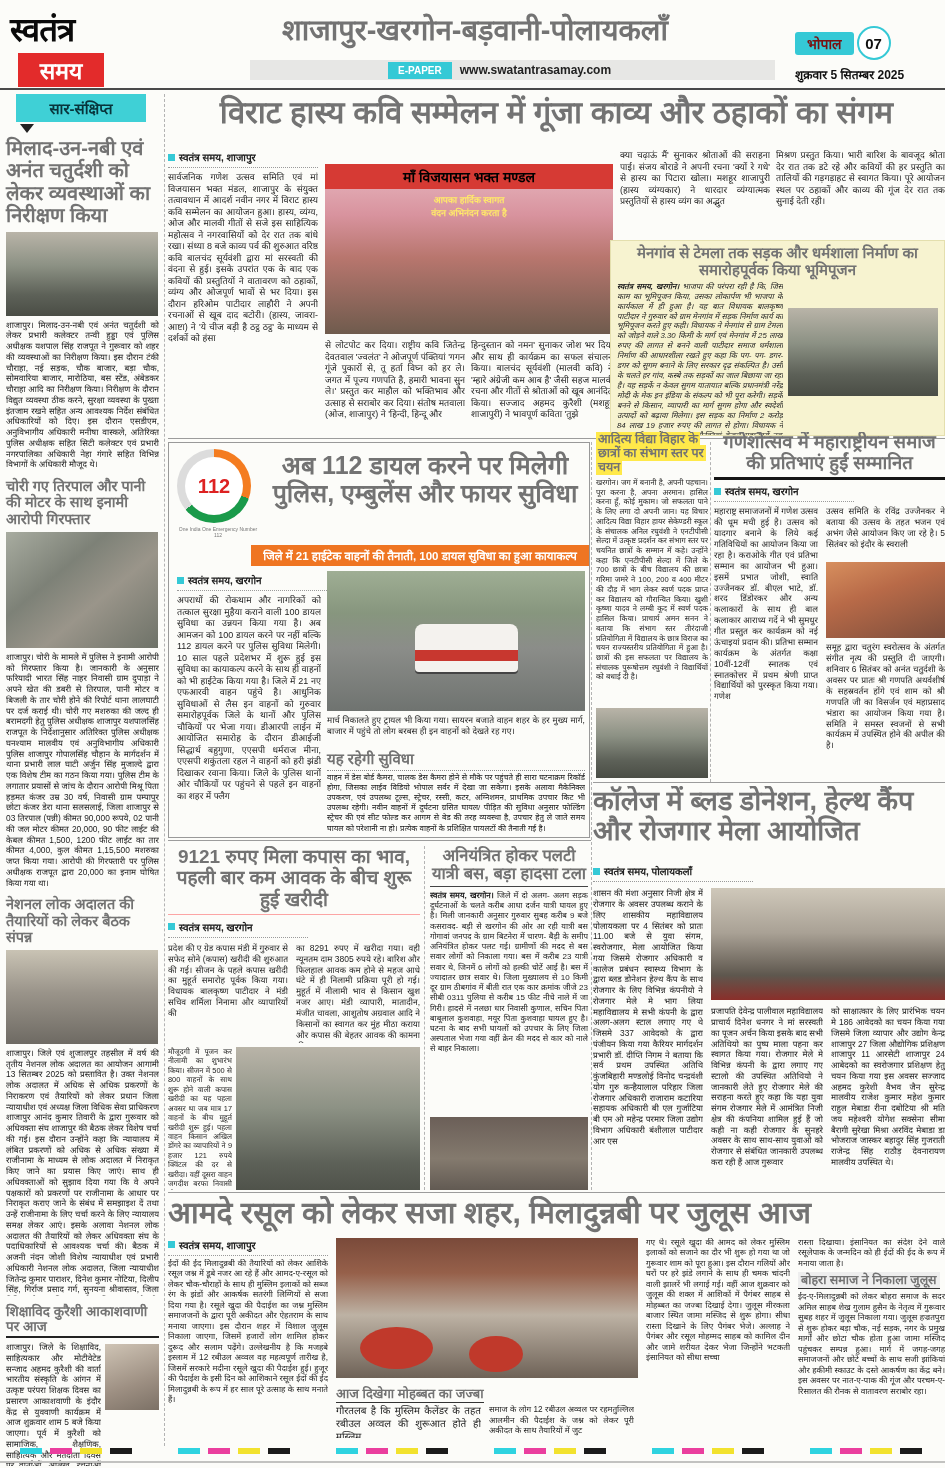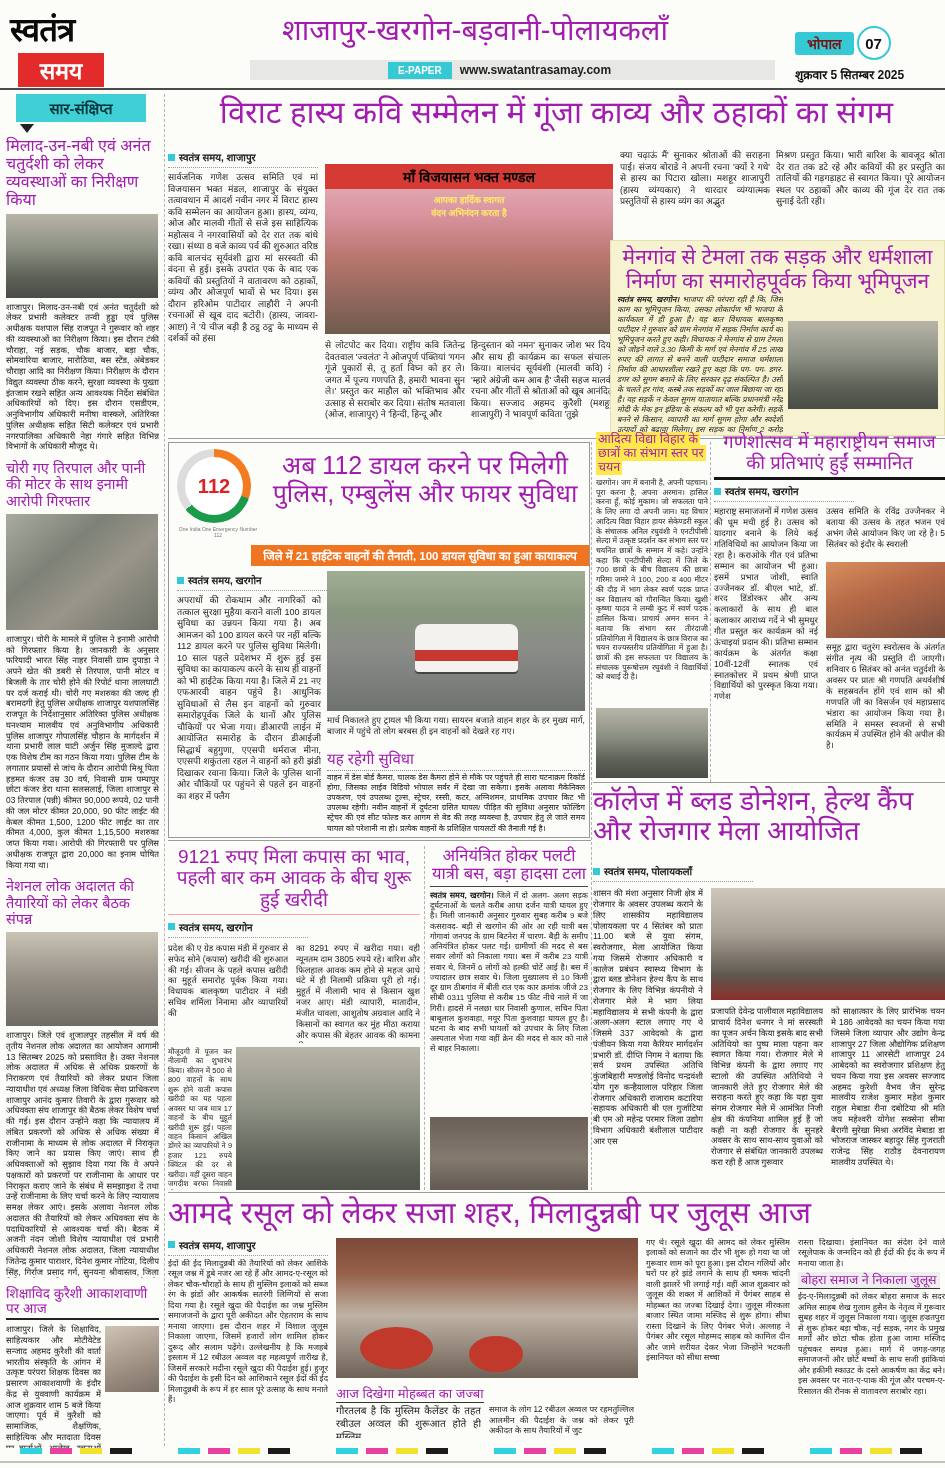--- a/index.html
+++ b/index.html
@@ -5,21 +5,21 @@
   html,body{margin:0;padding:0;background:#e9e9e6;}
   #page{position:relative;width:945px;height:1468px;background:#fcfcf9;margin:0 auto;
         font-family:"Liberation Sans",sans-serif;color:#111;overflow:hidden;}
   .abs{position:absolute;}
   .jtxt{text-align:justify;line-height:1.28;color:#1d1d1d;overflow:hidden;}
   .photo{position:relative;overflow:hidden;background:
      linear-gradient(140deg,#a8aca0 0%,#7d8177 35%,#9a958a 60%,#6e7268 100%);}
   .photo.crowd{background:linear-gradient(180deg,#b9b4a8 0%,#8c9184 40%,#5d6158 75%,#4a4d45 100%);}
   .photo.street{background:linear-gradient(180deg,#9fae94 0%,#87967e 30%,#8b8d89 55%,#6f7370 100%);}
   .photo.dark{background:linear-gradient(180deg,#6b5f58 0%,#847a6e 40%,#57504a 80%,#3e3a36 100%);}
-  .hl{font-weight:normal;color:#a21caf;line-height:1.12;}
+  .hl{font-weight:bold;color:#737373;line-height:1.12;}
   .byline{display:flex;align-items:center;gap:4px;font-size:10px;font-weight:bold;color:#222;
           border-bottom:1px dotted #9a9a9a;padding-bottom:3px;}
   .bl-sq{width:7px;height:7px;background:#35c9d6;display:inline-block;flex:0 0 auto;}
   .vdiv{border-left:1px dashed #b3b3b3;width:0;}
   .hdiv{border-top:1px solid #9c9c9c;height:0;}
   .marks{height:6px;background:repeating-linear-gradient(90deg,
      #2fd3e0 0 22px,transparent 22px 30px,#ea3f9e 30px 52px,transparent 52px 60px,
      #f2e22e 60px 82px,transparent 82px 90px,#1b1b1b 90px 112px,transparent 112px 158px);}
   .banner-red{background:#d63a34;color:#000000;text-align:center;font-weight:bold;}
   .suv{position:absolute;left:34%;top:38%;width:40%;height:34%;background:#f4f2ee;border-radius:8px 8px 4px 4px;box-shadow:0 2px 0 #444;}
@@ -50,21 +50,21 @@
     <div style="font-size:12px;font-weight:bold;margin-top:6px;color:#111;">शुक्रवार 5 सितम्बर 2025</div>
   </div>
 
   <div class="abs" style="left:0;top:88px;width:945px;border-top:2px solid #4a4a4a;"></div>
 
   <div class="abs" style="left:6px;top:94px;width:153px;">
     <div style="background:#3fd0d6;color:#08343b;font-size:15px;font-weight:bold;text-align:center;padding:4px 0;width:130px;margin-left:10px;">सार-संक्षिप्त</div>
     <div style="width:0;height:0;border-left:7px solid transparent;border-right:7px solid transparent;border-top:9px solid #222;margin:2px 0 4px 14px;"></div>
 
     <div>
-      <div class="hl" style="font-size:16px;margin:2px 0 5px;">मिलाद-उन-नबी एवं अनंत चतुर्दशी को लेकर व्यवस्थाओं का निरीक्षण किया</div>
+      <div class="hl" style="font-size:20px;margin:2px 0 5px;">मिलाद-उन-नबी एवं अनंत चतुर्दशी को लेकर व्यवस्थाओं का निरीक्षण किया</div>
       <div class="photo crowd" style="width:152px;height:84px;"></div>
       <div class="jtxt" style="font-size:8.4px;margin-top:4px;max-height:168px;">शाजापुर। मिलाद-उन-नबी एवं अनंत चतुर्दशी को लेकर प्रभारी कलेक्टर तन्वी हुड्डा एवं पुलिस अधीक्षक यशपाल सिंह राजपूत ने गुरूवार को शहर की व्यवस्थाओं का निरीक्षण किया। इस दौरान टंकी चौराहा, नई सड़क, चौक बाजार, बड़ा चौक, सोमवारिया बाजार, मारोठिया, बस स्टेंड, अंबेडकर चौराहा आदि का निरीक्षण किया। निरीक्षण के दौरान विद्युत व्यवस्था ठीक करने, सुरक्षा व्यवस्था के पुख्ता इंतजाम रखने सहित अन्य आवश्यक निर्देश संबंधित अधिकारियों को दिए। इस दौरान एसडीएम, अनुविभागीय अधिकारी मनीषा वास्कले, अतिरिक्त पुलिस अधीक्षक सहित सिटी कलेक्टर एवं प्रभारी नगरपालिका अधिकारी नेहा गंगारे सहित विभिन्न विभागों के अधिकारी मौजूद थे।</div>
     </div>
 
     <div style="margin-top:8px;">
       <div class="hl" style="font-size:14.5px;margin-bottom:5px;">चोरी गए तिरपाल और पानी की मोटर के साथ इनामी आरोपी गिरफ्तार</div>
       <div class="photo" style="width:152px;height:116px;"></div>
       <div class="jtxt" style="font-size:8.4px;margin-top:4px;max-height:252px;">शाजापुर। चोरी के मामले में पुलिस ने इनामी आरोपी को गिरफ्तार किया है। जानकारी के अनुसार फरियादी भारत सिंह नाहर निवासी ग्राम दुपाड़ा ने अपने खेत की डबरी से तिरपाल, पानी मोटर व बिजली के तार चोरी होने की रिपोर्ट थाना लालघाटी पर दर्ज कराई थी। चोरी गए मशरुका की जल्द ही बरामदगी हेतु पुलिस अधीक्षक शाजापुर यशपालसिंह राजपूत के निर्देशानुसार अतिरिक्त पुलिस अधीक्षक घनश्याम मालवीय एवं अनुविभागीय अधिकारी पुलिस शाजापुर गोपालसिंह चौहान के मार्गदर्शन में थाना प्रभारी लाल घाटी अर्जुन सिंह मुजाल्दे द्वारा एक विशेष टीम का गठन किया गया। पुलिस टीम के लगातार प्रयासों से जांच के दौरान आरोपी मिश्रू पिता हड़मत कंजर उम्र 30 वर्ष, निवासी ग्राम पम्पापुर छोटा कंजर डेरा थाना सलसलाई, जिला शाजापुर से 03 तिरपाल (पन्नी) कीमत 90,000 रूपये, 02 पानी की जल मोटर कीमत 20,000, 90 फीट लाईट की केबल कीमत 1,500, 1200 फीट लाईट का तार कीमत 4,000, कुल कीमत 1,15,500 मशरुका जप्त किया गया। आरोपी की गिरफ्तारी पर पुलिस अधीक्षक राजपूत द्वारा 20,000 का इनाम घोषित किया गया था।</div>
     </div>
 
@@ -102,21 +102,21 @@
       <div style="text-align:center;color:#ffe96a;font-size:9px;font-weight:bold;">वंदन अभिनंदन करता है</div>
     </div>
 
     <div class="abs jtxt" style="left:157px;top:192px;width:140px;height:94px;font-size:9px;">से लोटपोट कर दिया। राष्ट्रीय कवि जितेन्द्र देवतवाल 'ज्वलंत' ने ओजपूर्ण पंक्तियां 'गगन गूंजे पुकारों से, तू हर्ता विघ्न को हर ले। जगत में पूज्य गणपति है, हमारी भावना सुन ले।' प्रस्तुत कर माहौल को भक्तिभाव और उत्साह से सराबोर कर दिया। संतोष मतवाला (ओज, शाजापुर) ने 'हिन्दी, हिन्दू और</div>
     <div class="abs jtxt" style="left:303px;top:192px;width:142px;height:94px;font-size:9px;">हिन्दुस्तान को नमन' सुनाकर जोश भर दिया और साथ ही कार्यक्रम का सफल संचालन किया। बालचंद सूर्यवंशी (मालवी कवि) ने 'म्हारे अंग्रेजी कम आब है' जैसी सहज मालवी रचना और गीतों से श्रोताओं को खूब आनंदित किया। सज्जाद अहमद कुरैशी (मशहूर शाजापुरी) ने भावपूर्ण कविता 'तुझे</div>
 
     <div class="abs jtxt" style="left:608px;top:2px;width:169px;height:86px;font-size:9px;">मिश्रण प्रस्तुत किया। भारी बारिश के बावजूद श्रोता देर रात तक डटे रहे और कवियों की हर प्रस्तुति का तालियों की गड़गड़ाहट से स्वागत किया। पूरे आयोजन स्थल पर ठहाकों और काव्य की गूंज देर रात तक सुनाई देती रही।</div>
     <div class="abs jtxt" style="left:452px;top:2px;width:150px;height:86px;font-size:9px;">क्या चढ़ाऊं मैं' सुनाकर श्रोताओं की सराहना पाई। संजय बोराडे ने अपनी रचना 'क्यों रे गधे' से हास्य का पिटारा खोला। मशहूर शाजापुरी (हास्य व्यंग्यकार) ने धारदार व्यंग्यात्मक प्रस्तुतियों से हास्य व्यंग का अद्भुत</div>
 
     <div class="abs" style="left:442px;top:92px;width:335px;height:196px;background:#f7f3d0;border:1px solid #e4dfae;padding:4px 6px;box-sizing:border-box;overflow:hidden;">
-      <div class="hl" style="font-size:21px;text-align:center;">मेनगांव से टेमला तक सड़क और धर्मशाला निर्माण का समारोहपूर्वक किया भूमिपूजन</div>
+      <div class="hl" style="font-size:15px;text-align:center;">मेनगांव से टेमला तक सड़क और धर्मशाला निर्माण का समारोहपूर्वक किया भूमिपूजन</div>
       <div style="overflow:hidden;margin-top:3px;">
         <div class="photo crowd" style="float:right;width:150px;height:88px;margin:26px 0 2px 5px;"></div>
         <div class="jtxt" style="font-size:7.8px;font-style:italic;">
           <b>स्वतंत्र समय, खरगोन।</b>
           <span>भाजपा की परंपरा रही है कि, जिस काम का भूमिपूजन किया, उसका लोकार्पण भी भाजपा के कार्यकाल में ही हुआ है। यह बात विधायक बालकृष्ण पाटीदार ने गुरुवार को ग्राम मेनगांव में सड़क निर्माण कार्य का भूमिपूजन करते हुए कही। विधायक ने मेनगांव से ग्राम टेमला को जोड़ने वाले 3.30 किमी के मार्ग एवं मेनगांव में 25 लाख रुपए की लागत से बनने वाली पाटीदार समाज धर्मशाला निर्माण की आधारशीला रखते हुए कहा कि पग- पग- डगर- डगर को सुगम बनाने के लिए सरकार दृढ़ संकल्पित है। उसी के चलते हर गांव, कस्बे तक सड़कों का जाल बिछाया जा रहा है। यह सड़कें न केवल सुगम यातायात बल्कि प्रधानमंत्री नरेंद्र मोदी के मेक इन इंडिया के संकल्प को भी पूरा करेगी। सड़कें बनने से किसान, व्यापारी का मार्ग सुगम होगा और स्वदेशी उत्पादों को बढ़ावा मिलेगा। इस सड़क का निर्माण 2 करोड़ 84 लाख 19 हजार रुपए की लागत से होगा। विधायक ने कहा वर्तमान में अब उद्योग फैक्ट्रियां केवल महानगरों तक सीमित नहीं है। अब गांव- गांव, शहर- शहर फैक्ट्रियां स्थापित हो रही है। युवाओं को आसान ऋण सुविधा देकर लोकल फिर वोकल का मंत्र अपनाकर मेक इन इंडिया उत्पादों को बढ़ावा दिया जा रहा है। हमारे घरों में आने वाली हर एक वस्तु स्वदेशी होनी चाहिए। इसलिए इनका निर्माण भी हमारे यहां होना चाहिए।</span>
         </div>
       </div>
     </div>
   </div>
 

